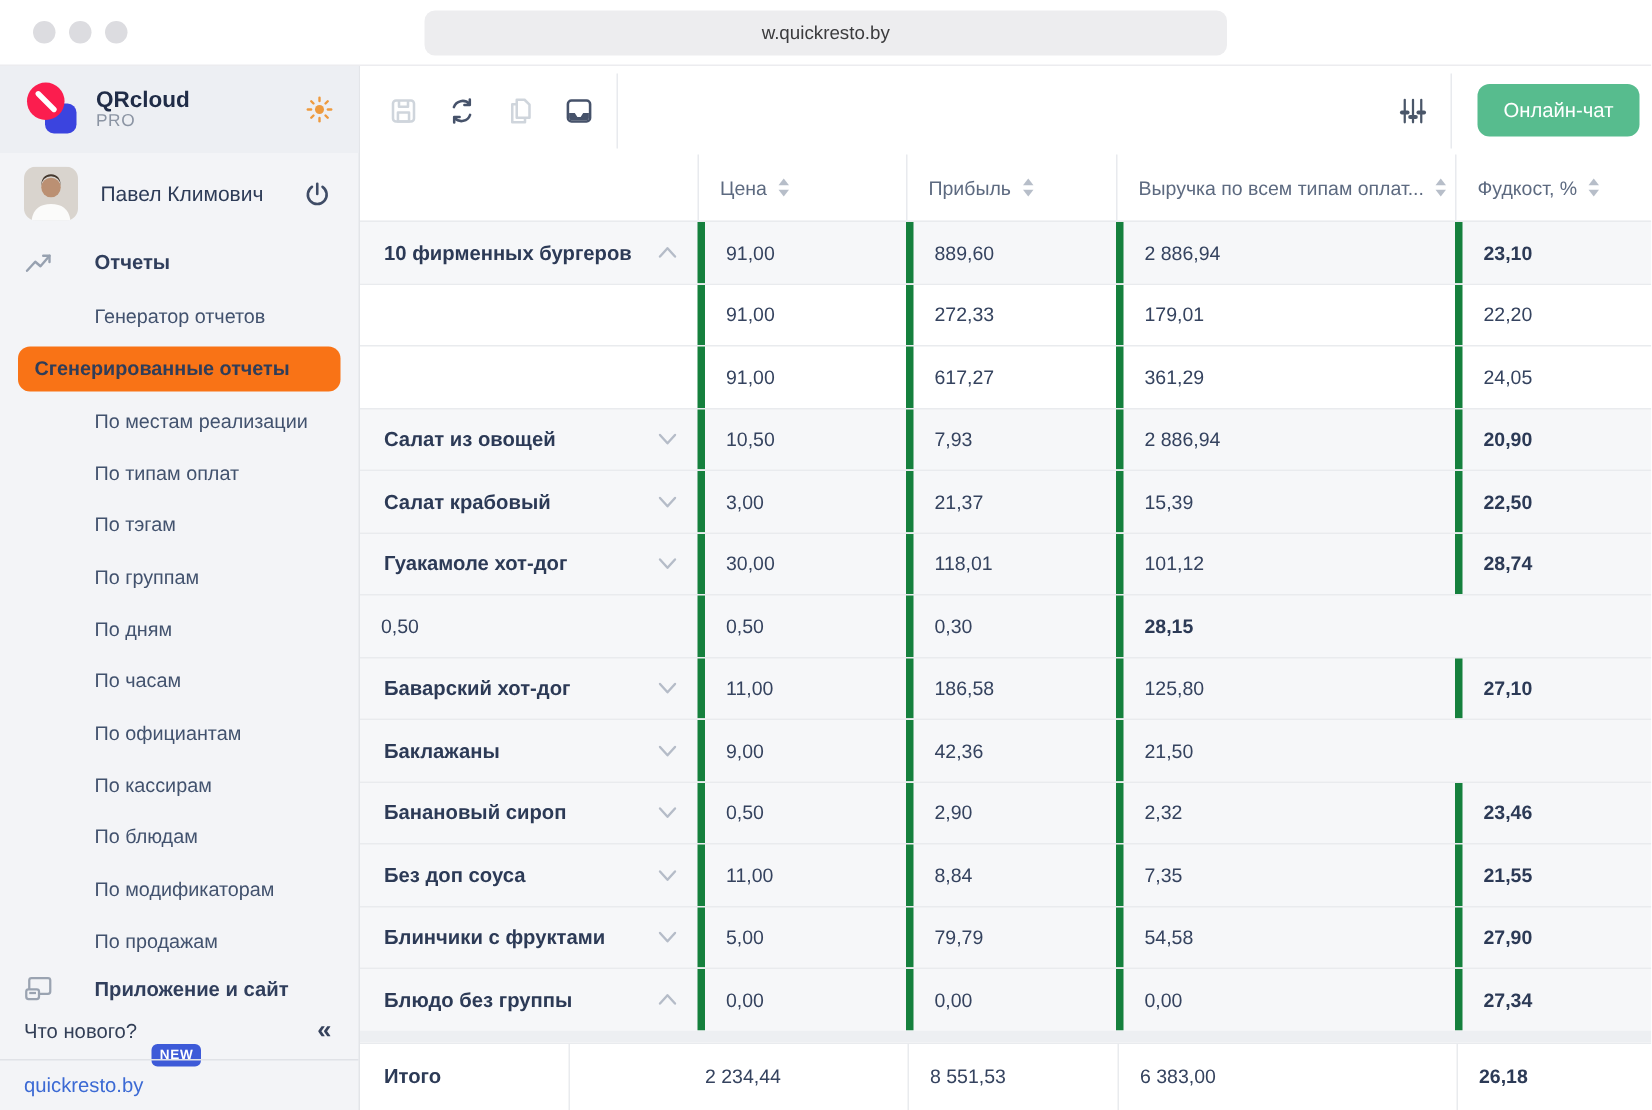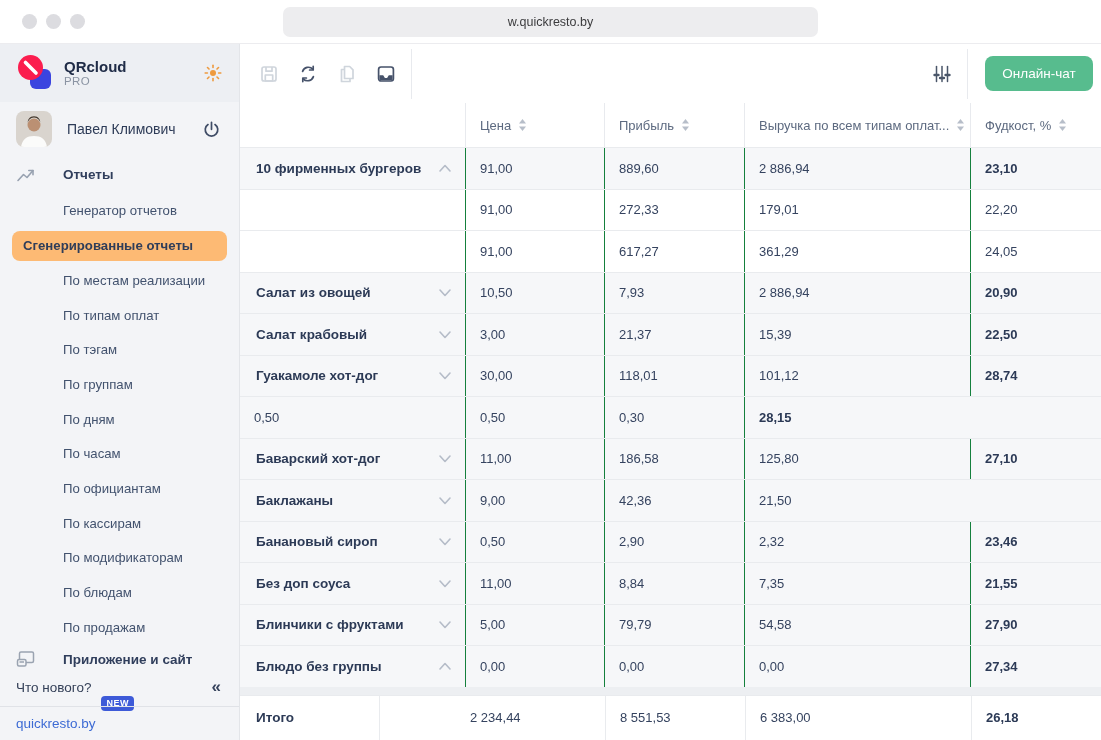--- a/index.html
+++ b/index.html
@@ -24,21 +24,21 @@
   .sun { margin-left:auto; }
   .user-row { height:54px; display:flex; align-items:center; padding:0 18px 0 16px; }
   .avatar { width:36px; height:36px; border-radius:8px; overflow:hidden; flex-shrink:0; }
   .user-name { margin-left:15px; font-size:14px; color:#2d3b57; }
   .power { margin-left:auto; display:flex; }
   .nav-section { height:38px; display:flex; align-items:center; padding-left:16px; font-size:13.5px; font-weight:bold; color:#303e5c; }
   .nav-section.app-site { height:30px; }
   .nav-section .sec-icon { width:20px; margin-right:27px; display:flex; }
   .nav-item { height:35px; display:flex; align-items:center; font-size:13.2px; color:#42526e; cursor:pointer; }
   .nav-item .pill { display:flex; align-items:center; height:30px; margin:0 12px; padding-left:51px; width:216px; border-radius:8px; }
-  .nav-item.active .pill { background:#fdba74; font-weight:bold; color:#2f3d59;padding-left:11px; }
+  .nav-item.active .pill { background:#f97316; font-weight:bold; color:#2f3d59;padding-left:11px; }
   .sb-footer-row { height:26px; display:flex; align-items:center; padding:0 18px 0 16px; font-size:13.5px; color:#333f57; }
   .badge-new { margin-left:10px; background:#3d5ad8; color:#fff; font-size:9px; font-weight:bold; letter-spacing:.5px; padding:2.5px 5px; border-radius:4px;margin-top:32px; }
   .collapse { margin-left:auto; font-size:17px; font-weight:bold; color:#36425c; cursor:pointer; }
   .site-row { height:34px; margin-top:6px; border-top:1px solid #e0e2e7; display:flex; align-items:center; padding-left:16px; }
   .site-link { font-size:13.5px; color:#3c6ad4; text-decoration:none; }
 
   
   .main { flex:1; display:flex; flex-direction:column; min-width:0; }
   .toolbar { height:59px; background:#fff; display:flex; align-items:center; padding-left:18px; }
   .tb-icons { display:flex; align-items:center; gap:17px; }
@@ -49,21 +49,21 @@
 
   
   .table { flex:1; display:flex; flex-direction:column; min-height:0; }
   .thead, .trow { display:grid; grid-template-columns:225px 139px 140px 226px 1fr; }
   .thead { height:44px; }
   .thead .hcell { display:flex; align-items:center; gap:7px; padding-left:14px; font-size:13px; color:#5d6a80; cursor:pointer; }
   .thead .hcell + .hcell { border-left:1px solid #e8eaee; }
   .trow { height:41.5px; border-top:1px solid #e9ebee; background:#fff; }
   .trow.group { background:#f6f7f9; }
   .cell { display:flex; align-items:center; padding-left:14px; font-size:13px; color:#35435f; overflow:hidden; white-space:nowrap; }
-  .cell + .cell { border-left:1px solid #15803d;text-align:right; }
+  .cell + .cell { border-left:5px solid #15803d;text-align:right; }
   .name-cell { justify-content:space-between; padding:0 13px 0 16px; }
   .rname { font-size:13.5px; font-weight:bold; color:#2c3a56; }
   .trow.group .foodcost { font-weight:bold; color:#2c3a56; }
   .chev { visibility:hidden; display:flex; cursor:pointer; }
   .chev.up, .chev.down { visibility:visible; }
   .chev.up svg { transform:rotate(180deg); }
   .gap-band { height:8px; background:#edeff2; }
   .tfoot { flex:1; display:grid; grid-template-columns:140px 86px 139px 140px 226px 1fr; background:#fff; border-top:1px solid #e9ebee; }
   .fcell { display:flex; align-items:center; font-size:13px; color:#35435f; }
   .f-label { padding-left:16px; font-size:13.5px; font-weight:bold; color:#2c3a56; border-right:1px solid #e9ebee; }
@@ -204,27 +204,27 @@
         </div>
 
         <div class="nav-item">
           <span class="pill">
             <span>По кассирам</span>
           </span>
         </div>
 
         <div class="nav-item">
           <span class="pill">
+            <span>По блюдам</span>
+          </span>
+        </div>
+
+        <div class="nav-item">
+          <span class="pill">
             <span>По модификаторам</span>
-          </span>
-        </div>
-
-        <div class="nav-item">
-          <span class="pill">
-            <span>По блюдам</span>
           </span>
         </div>
 
         <div class="nav-item">
           <span class="pill">
             <span>По продажам</span>
           </span>
         </div>
 
       <div class="nav-section app-site">

